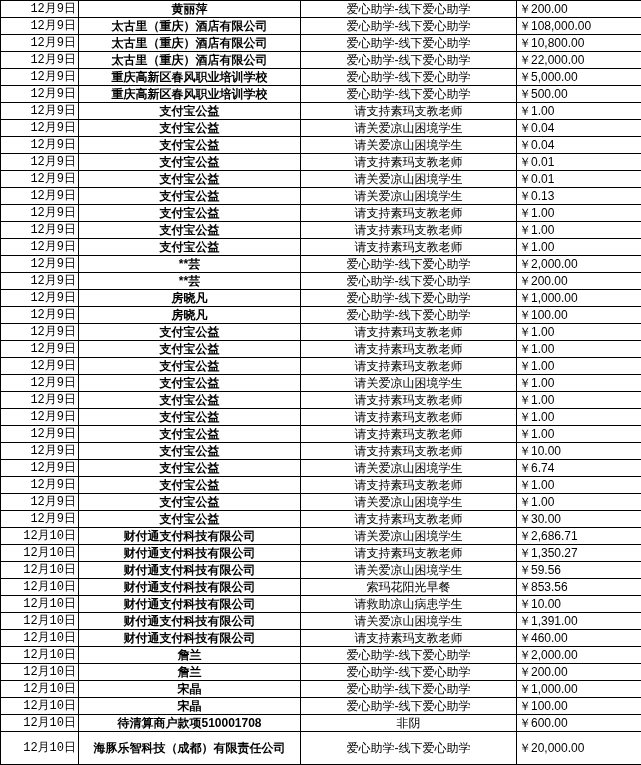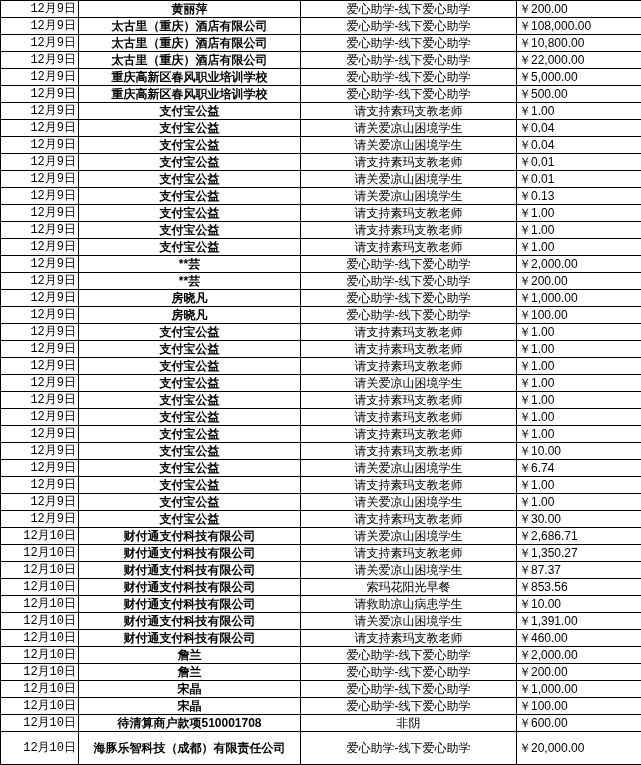--- a/index.html
+++ b/index.html
@@ -261,21 +261,21 @@
       <tr>
         <td class="date">12月10日</td>
         <td class="donor">财付通支付科技有限公司</td>
         <td class="proj">请支持素玛支教老师</td>
         <td class="amt">￥1,350.27</td>
       </tr>
       <tr>
         <td class="date">12月10日</td>
         <td class="donor">财付通支付科技有限公司</td>
         <td class="proj">请关爱凉山困境学生</td>
-        <td class="amt">￥87.37</td>
+        <td class="amt">￥59.56</td>
       </tr>
       <tr>
         <td class="date">12月10日</td>
         <td class="donor">财付通支付科技有限公司</td>
         <td class="proj">索玛花阳光早餐</td>
         <td class="amt">￥853.56</td>
       </tr>
       <tr>
         <td class="date">12月10日</td>
         <td class="donor">财付通支付科技有限公司</td>

